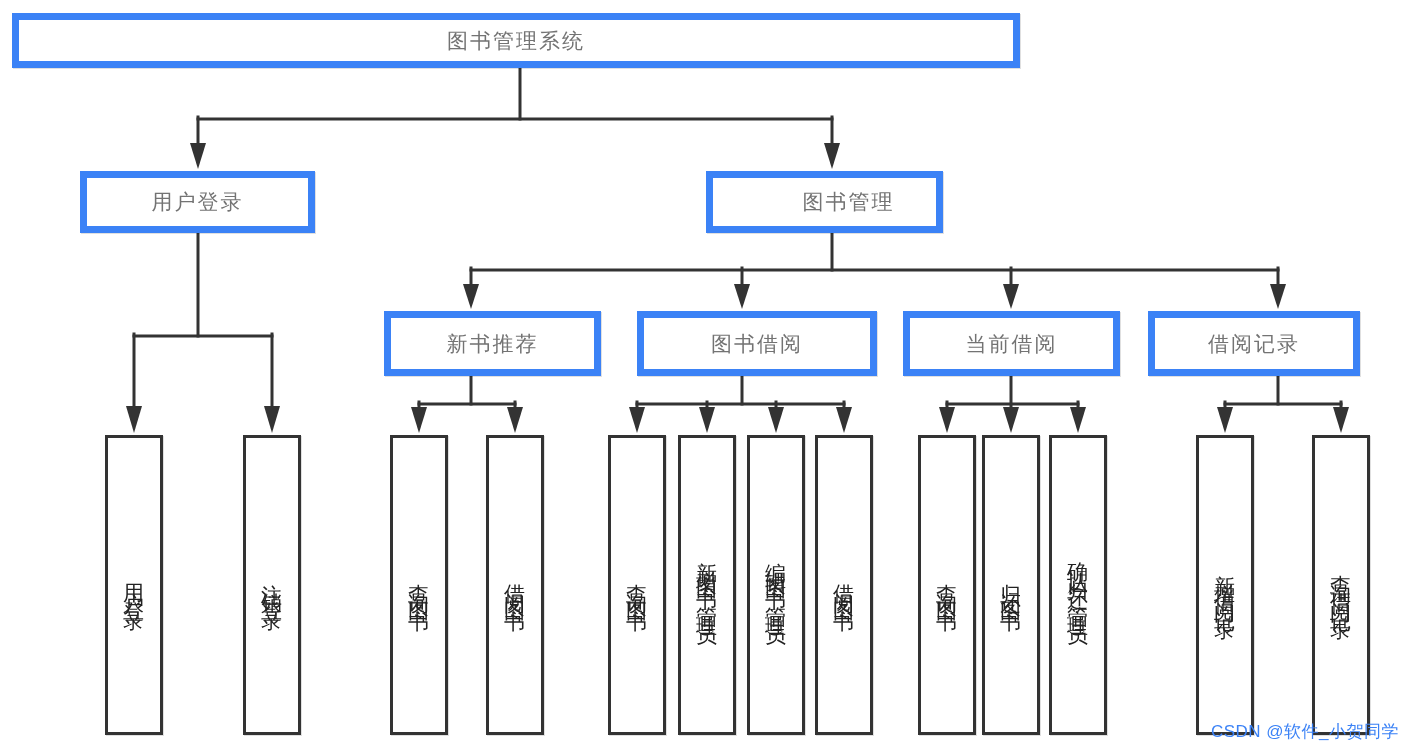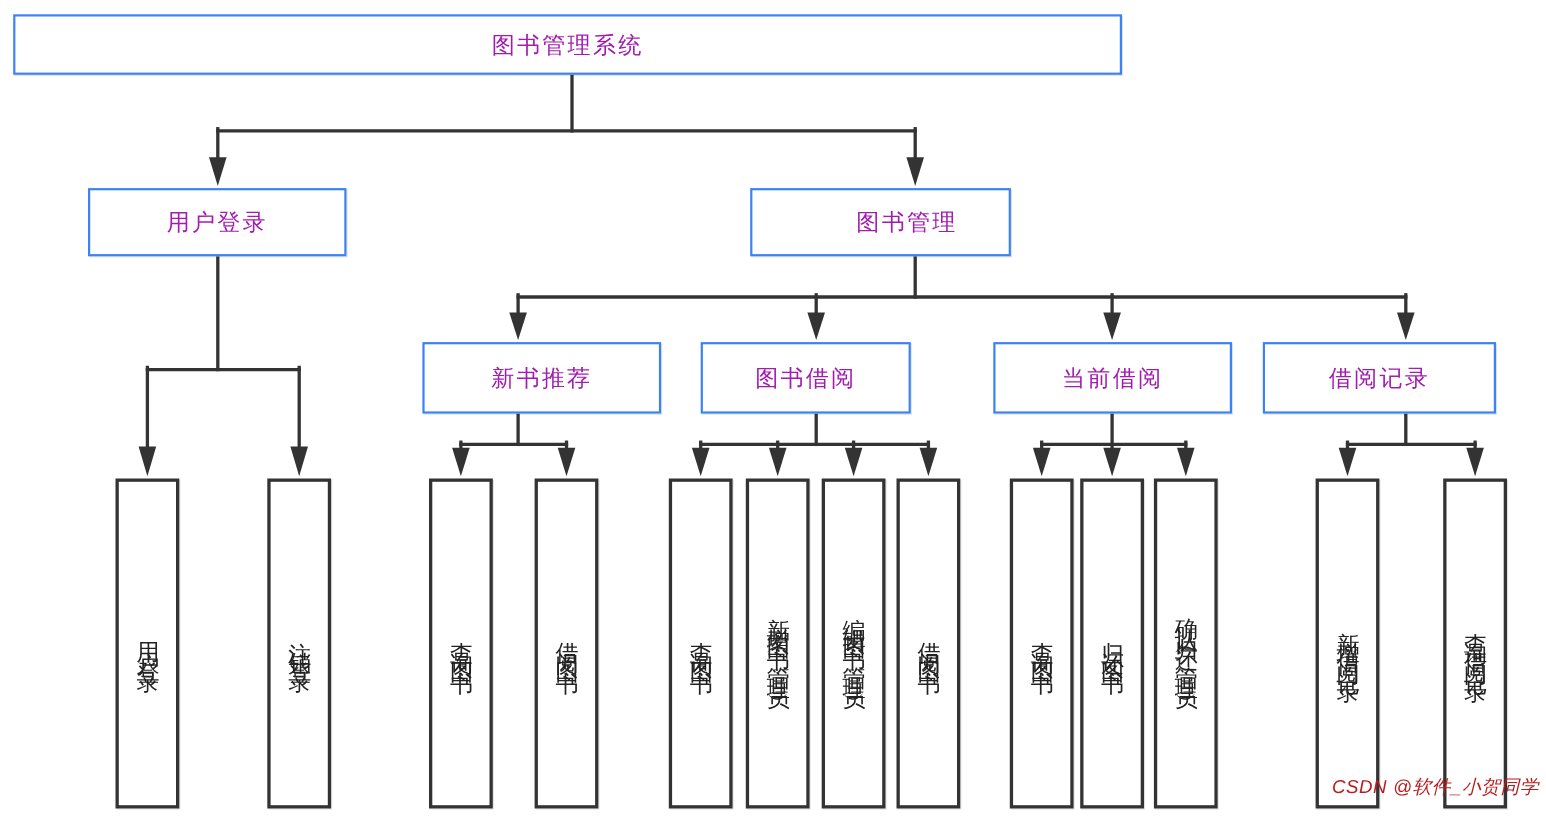--- a/index.html
+++ b/index.html
@@ -20,27 +20,27 @@
     position: absolute;
     left: 0;
     top: 0;
     width: 1405px;
     height: 747px;
     z-index: 1;
   }
   .hnode {
     position: absolute;
     box-sizing: border-box;
-    border: 2px solid #3b82f6;
+    border: 7px solid #3b82f6;
     background: #ffffff;
     display: flex;
     align-items: center;
     justify-content: center;
     font-size: 21px;
-    color: #a21caf;
+    color: #737373;
     letter-spacing: 2px;
     z-index: 2;
     box-shadow: 1px 1px 0 rgba(0,0,0,0.12);
   }
   .vnode {
     position: absolute;
     box-sizing: border-box;
     top: 435px;
     width: 58px;
     height: 300px;
@@ -57,27 +57,26 @@
     text-orientation: mixed;
     font-size: 21px;
     letter-spacing: 9px;
     line-height: 1;
     color: #222222;
     white-space: nowrap;
   }
   .watermark {
     position: absolute;
     right: 6px;
-    bottom: 20px;
+    bottom: 4px;
     font-size: 17px;
-    color: #b91c1c;
+    color: #3b82f6;
     letter-spacing: 0.5px;
     z-index: 5;
     white-space: nowrap;
-    font-style: italic;
   }
 </style>
 </head>
 <body>
 
 <div class="canvas">
 
   <svg class="connectors" viewBox="0 0 1405 747" xmlns="http://www.w3.org/2000/svg">
     <g stroke="#333333" stroke-width="3" fill="none" stroke-linecap="square">
 
@@ -139,24 +138,24 @@
       <polygon points="1003,407 1019,407 1011,433"></polygon>
       <polygon points="1070,407 1086,407 1078,433"></polygon>
       <polygon points="1217,407 1233,407 1225,433"></polygon>
       <polygon points="1333,407 1349,407 1341,433"></polygon>
     </g>
   </svg>
 
   <div class="hnode" style="left:12px; top:13px; width:1008px; height:55px;">图书管理系统</div>
 
   <div class="hnode" style="left:80px; top:171px; width:235px; height:62px;">用户登录</div>
-  <div class="hnode" style="left:682px; top:171px; width:237px; height:62px;padding-left:48px;">图书管理</div>
+  <div class="hnode" style="left:706px; top:171px; width:237px; height:62px;padding-left:48px;">图书管理</div>
 
   <div class="hnode" style="left:384px; top:311px; width:217px; height:65px;">新书推荐</div>
-  <div class="hnode" style="left:637px; top:311px; width:191px; height:65px;">图书借阅</div>
+  <div class="hnode" style="left:637px; top:311px; width:240px; height:65px;">图书借阅</div>
   <div class="hnode" style="left:903px; top:311px; width:217px; height:65px;font-family:Liberation Serif, serif;">当前借阅</div>
   <div class="hnode" style="left:1148px; top:311px; width:212px; height:65px;">借阅记录</div>
 
   <div class="vnode" style="left:105px;">
     <span class="vtext">用户登录</span>
   </div>
   <div class="vnode" style="left:243px;">
     <span class="vtext">注销登录</span>
   </div>
 

